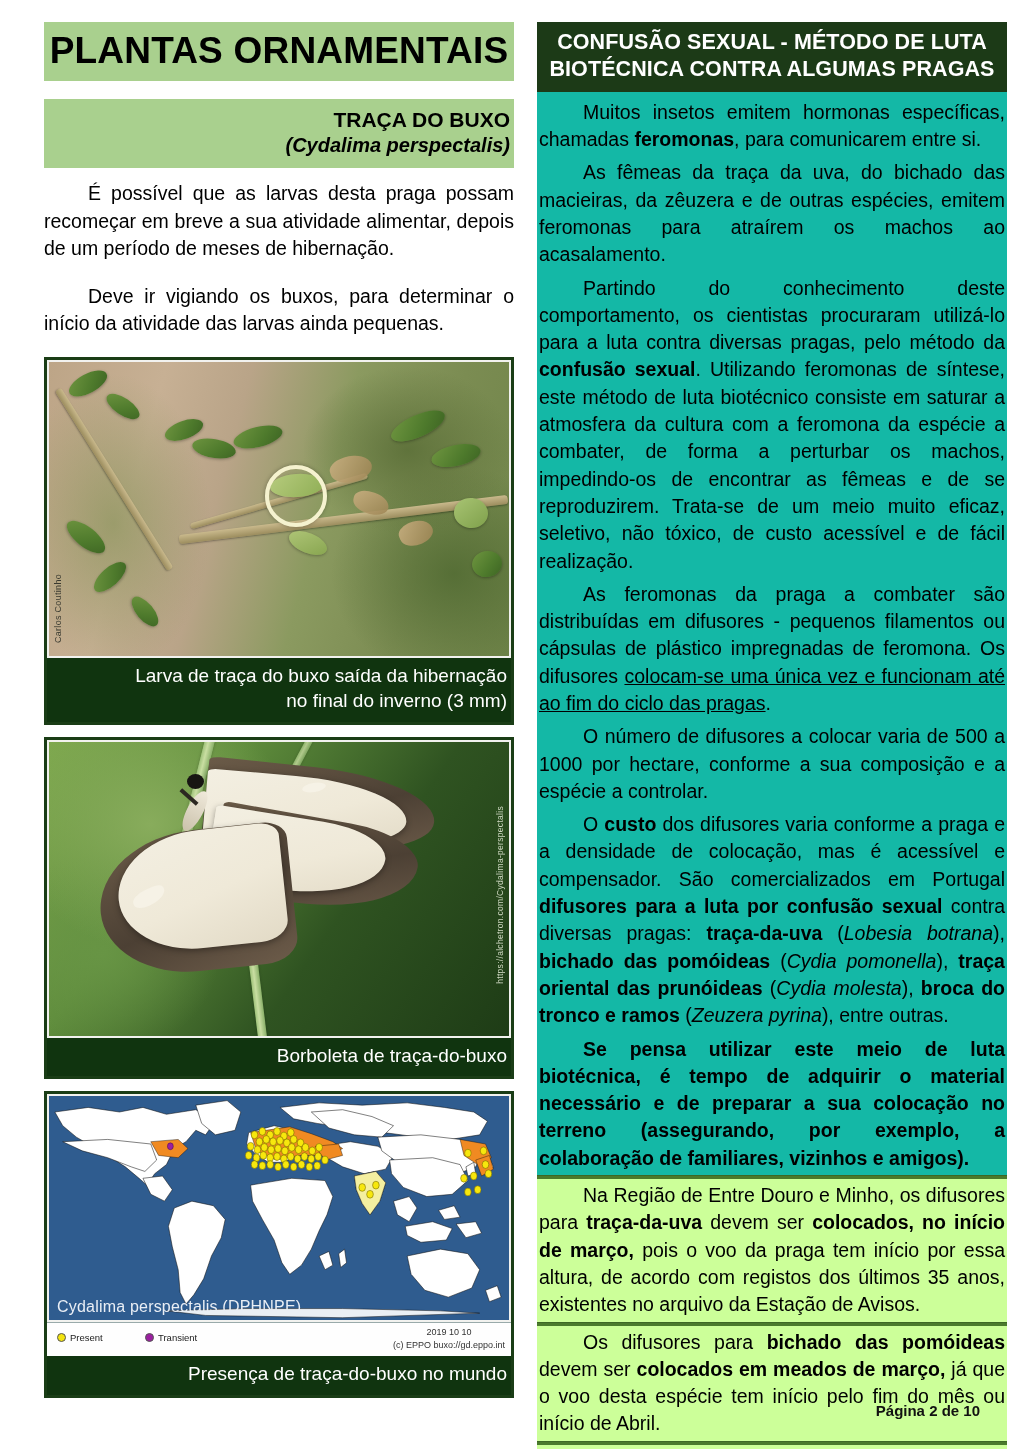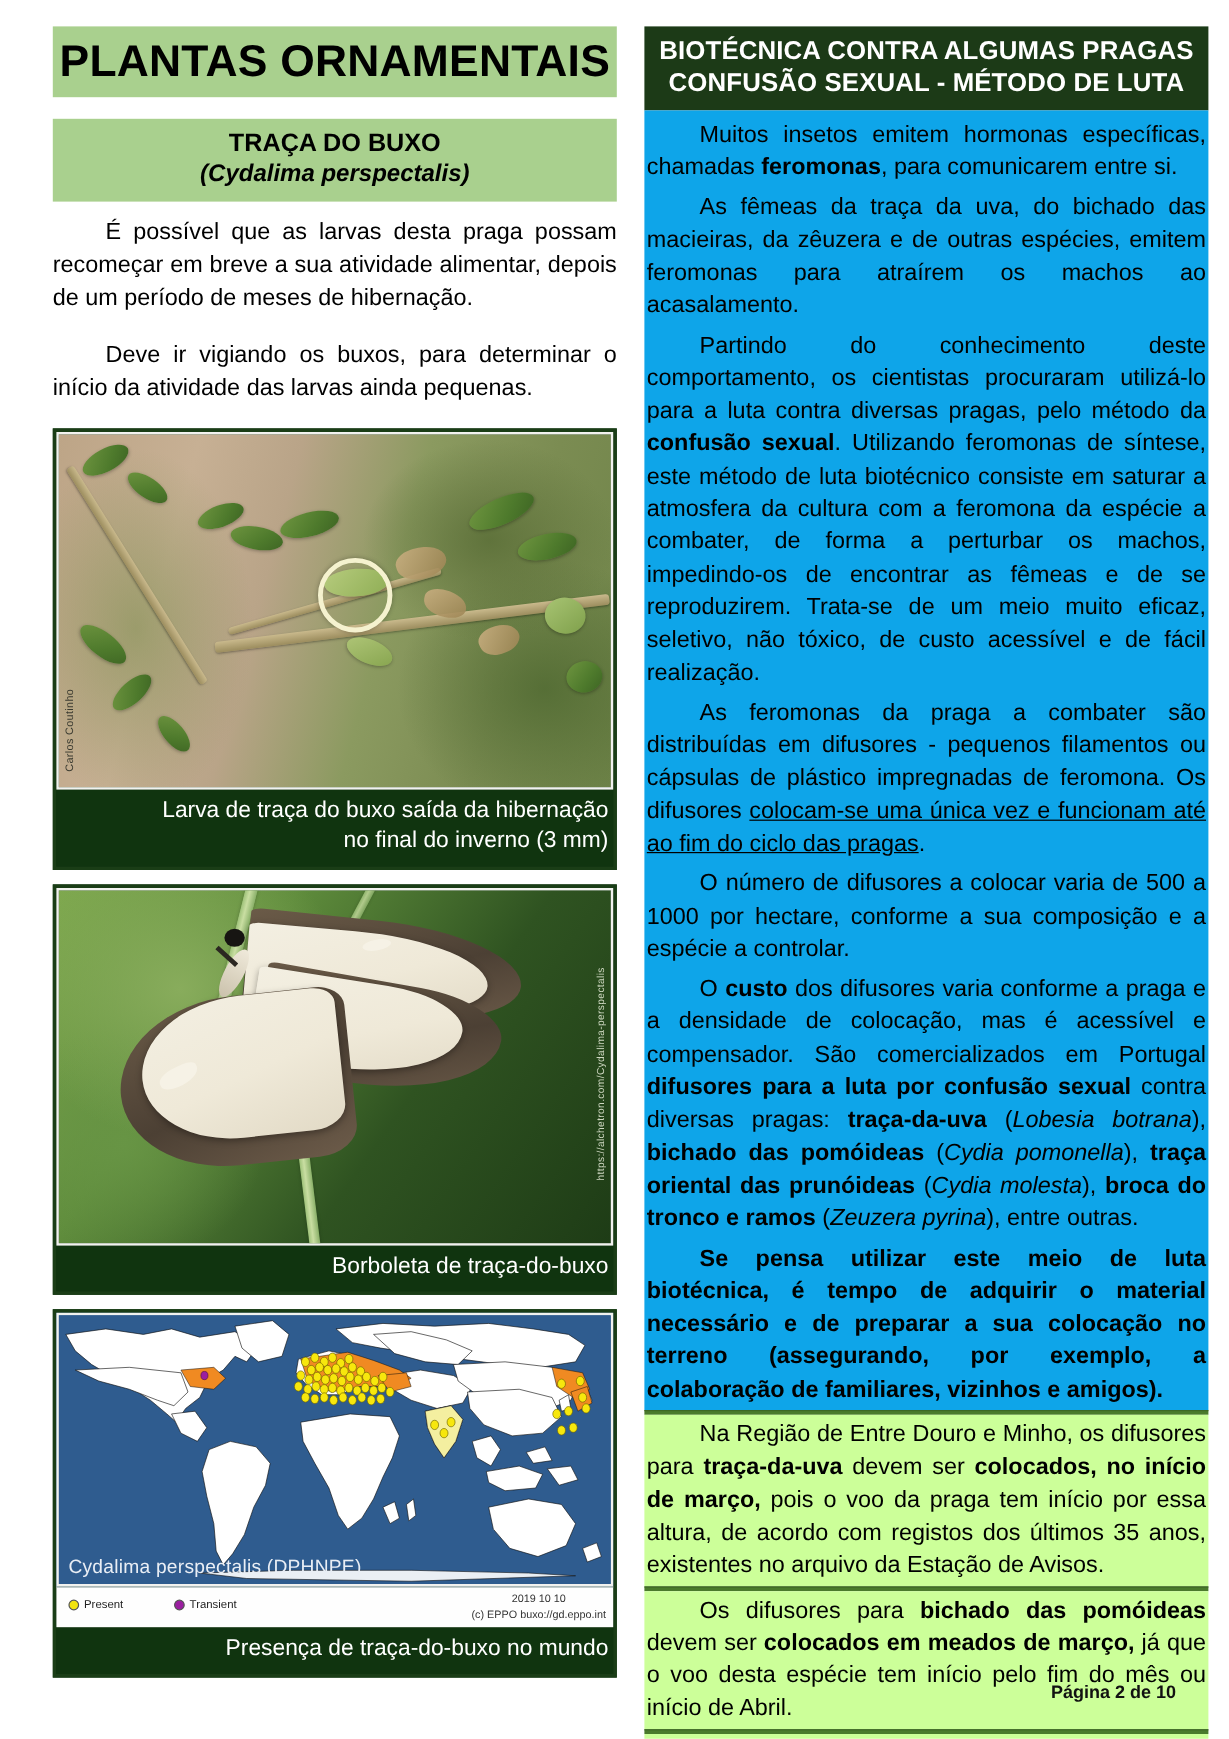--- a/index.html
+++ b/index.html
@@ -31,21 +31,21 @@
     text-align: center;
     font-size: 37px;
     font-weight: bold;
     letter-spacing: 0.2px;
     line-height: 1.22;
     padding: 6px 4px 8px 4px;
     color: #000;
   }
   .banner-sub {
     background: #a9d08e;
-    text-align: center;
+    text-align: right;
     margin-top: 18px;
     padding: 8px 4px 10px 4px;
     line-height: 1.24;
   }
   .banner-sub .t1 { font-size: 21px; font-weight: bold; }
   .banner-sub .t2 { font-size: 20px; font-weight: bold; font-style: italic; }
 
   .body-par {
     font-size: 19.5px;
     line-height: 1.42;
@@ -199,21 +199,21 @@
   }
   .rp {
     font-size: 19.5px;
     line-height: 1.40;
     text-align: justify;
     text-indent: 44px;
     padding: 3px 2px 3px 2px;
     margin: 0;
     hyphens: none;
   }
-  .bg-a { background: #0ea5e9; }
+  .bg-a { background: #14b8a6; }
   .bg-b { background: #ccff99; }
   .sep {
     height: 4px;
     background: #4a7a2c;
     border-top: 1px solid #3d6824;
   }
   .rp b { font-weight: bold; }
   .rp i { font-style: italic; }
   .rp u { text-decoration: underline; }
 
@@ -443,22 +443,22 @@
         </div>
       </div>
       <div class="caption">
         <div>Presença de traça-do-buxo no mundo</div>
       </div>
     </div>
   </div>
 
   <div class="col-right">
     <div class="banner-dark">
+      <div>CONFUSÃO SEXUAL - MÉTODO DE LUTA</div>
       <div>BIOTÉCNICA CONTRA ALGUMAS PRAGAS</div>
-      <div>CONFUSÃO SEXUAL - MÉTODO DE LUTA</div>
     </div>
 
     <div class="bg-a" style="padding-top:4px;">
       <p class="rp">Muitos insetos emitem hormonas específicas, chamadas <b>feromonas</b>, para comunicarem entre si.</p>
       <p class="rp">As fêmeas da traça da uva, do bichado das macieiras, da zêuzera e de outras espécies, emitem feromonas para atraírem os machos ao acasalamento.</p>
       <p class="rp">Partindo do conhecimento deste comportamento, os cientistas procuraram utilizá-lo para a luta contra diversas pragas, pelo método da <b>confusão sexual</b>. Utilizando feromonas de síntese, este método de luta biotécnico consiste em saturar a atmosfera da cultura com a feromona da espécie a combater, de forma a perturbar os machos, impedindo-os de encontrar as fêmeas e de se reproduzirem. Trata-se de um meio muito eficaz, seletivo, não tóxico, de custo acessível e de fácil realização.</p>
       <p class="rp">As feromonas da praga a combater são distribuídas em difusores - pequenos filamentos ou cápsulas de plástico impregnadas de feromona. Os difusores <u>colocam-se uma única vez e funcionam até ao fim do ciclo das pragas</u>.</p>
       <p class="rp">O número de difusores a colocar varia de 500 a 1000 por hectare, conforme a sua composição e a espécie a controlar.</p>
       <p class="rp">O <b>custo</b> dos difusores varia conforme a praga e a densidade de colocação, mas é acessível e compensador. São comercializados em Portugal <b>difusores para a luta por confusão sexual</b> contra diversas pragas: <b>traça-da-uva</b> (<i>Lobesia botrana</i>), <b>bichado das pomóideas</b> (<i>Cydia pomonella</i>), <b>traça oriental das prunóideas</b> (<i>Cydia molesta</i>), <b>broca do tronco e ramos</b> (<i>Zeuzera pyrina</i>), entre outras.</p>
       <p class="rp"><b>Se pensa utilizar este meio de luta biotécnica, é tempo de adquirir o material necessário e de preparar a sua colocação no terreno (assegurando, por exemplo, a colaboração de familiares, vizinhos e amigos).</b></p>

